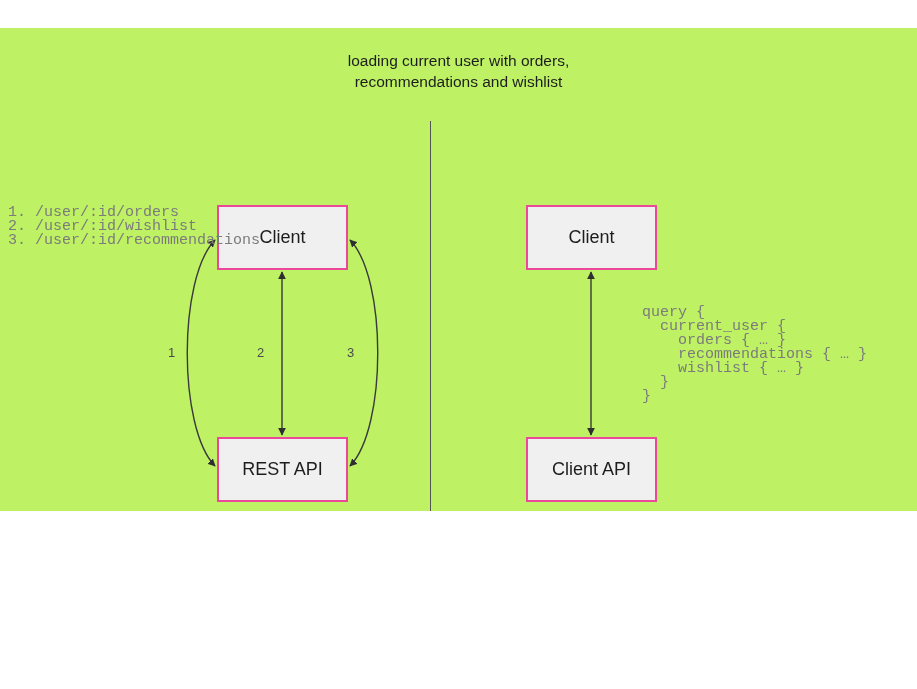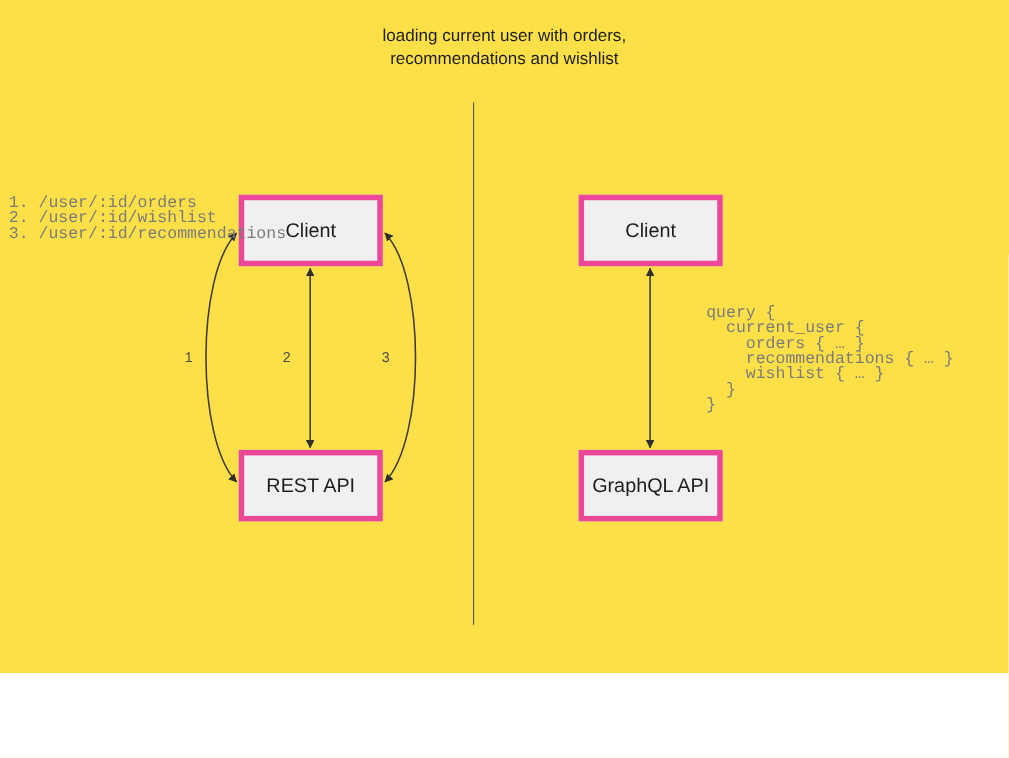--- a/index.html
+++ b/index.html
@@ -3,24 +3,25 @@
 <meta charset="utf-8">
 <style>
   html, body {
     margin: 0;
     padding: 0;
     background: #ffffff;
   }
   #canvas {
     position: relative;
     width: 917px;
-    height: 612px;
-    background: #fde047;
+    height: 483px;
+    background: #bef264;
     overflow: hidden;
     font-family: "Liberation Sans", sans-serif;
+    margin-top: 28px;
   }
 
   
   #diagram-title {
     position: absolute;
     left: 0;
     top: 22px;
     width: 917px;
     text-align: center;
     font-family: "Liberation Sans", sans-serif;
@@ -38,21 +39,21 @@
     width: 1px;
     height: 475px;
     background: #555555;
   }
 
   
   .node-box {
     position: absolute;
     box-sizing: border-box;
     background: #f0f0f0;
-    border: 5px solid #ec4899;
+    border: 2px solid #ec4899;
     display: flex;
     align-items: center;
     justify-content: center;
     font-family: "Liberation Sans", sans-serif;
     font-size: 18px;
     color: #1d1d1d;
     z-index: 3;
   }
   #node-rest-client   { left: 217px; top: 177px; width: 131px; height: 65px; }
   #node-rest-api      { left: 217px; top: 409px; width: 131px; height: 65px; }
@@ -123,21 +124,21 @@
 
     <path d="M 591 244 L 591 407" fill="none" stroke="#3a3a3a" stroke-width="1.4" marker-start="url(#ah-start)" marker-end="url(#ah-end)"></path>
   </svg>
 
   <div class="node-box" id="node-rest-client">Client</div>
 
   <div class="node-box" id="node-rest-api">REST API</div>
 
   <div class="node-box" id="node-gql-client">Client</div>
 
-  <div class="node-box" id="node-gql-api">GraphQL API</div>
+  <div class="node-box" id="node-gql-api">Client API</div>
 
   <div class="edge-label" id="edge-label-1">1</div>
 
   <div class="edge-label" id="edge-label-2">2</div>
 
   <div class="edge-label" id="edge-label-3">3</div>
 
   <div class="mono-block" id="rest-endpoint-list">1. /user/:id/orders
 2. /user/:id/wishlist
 3. /user/:id/recommendations</div>

